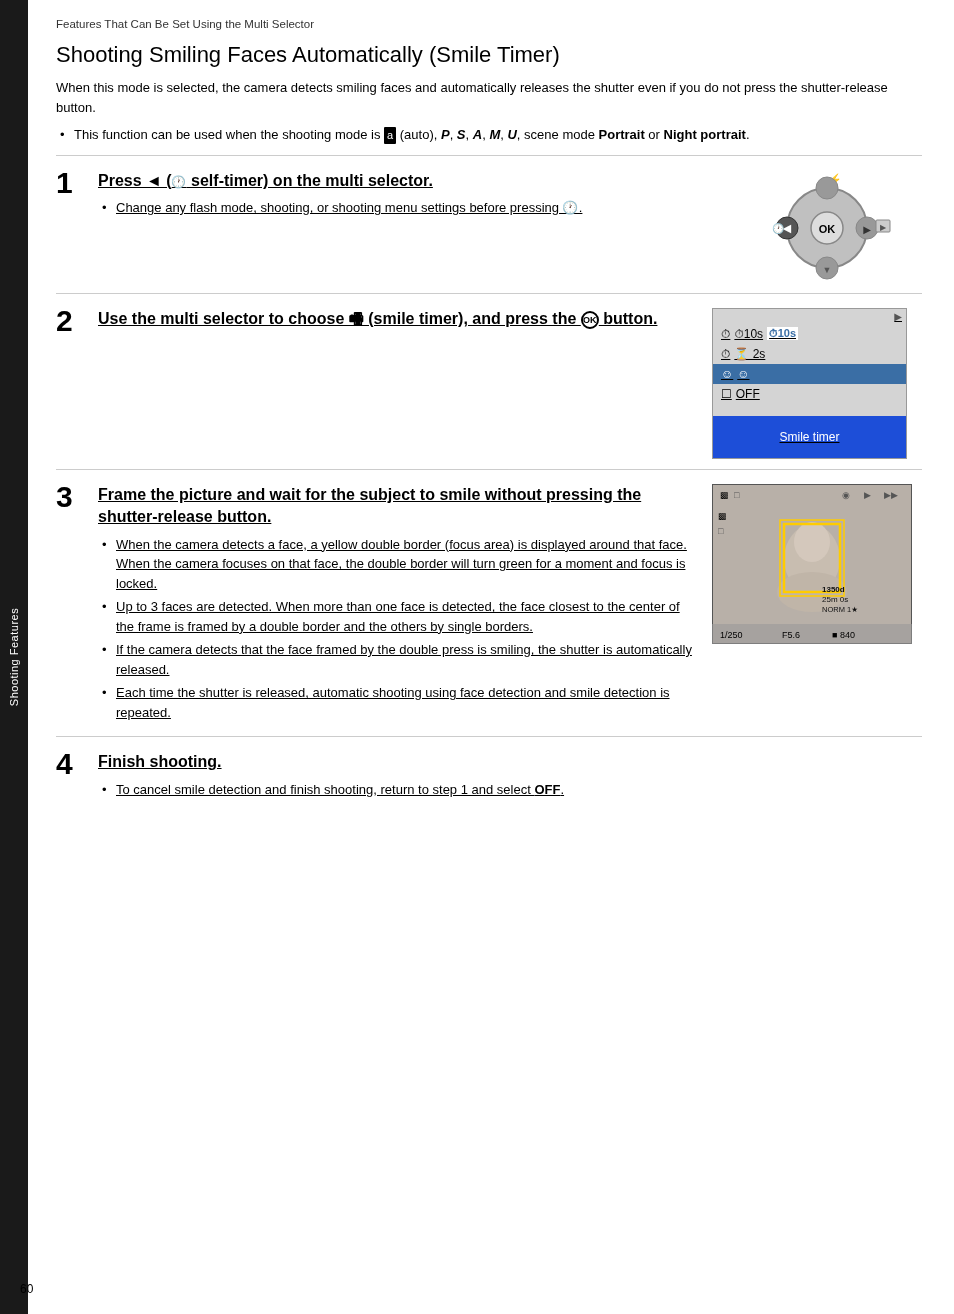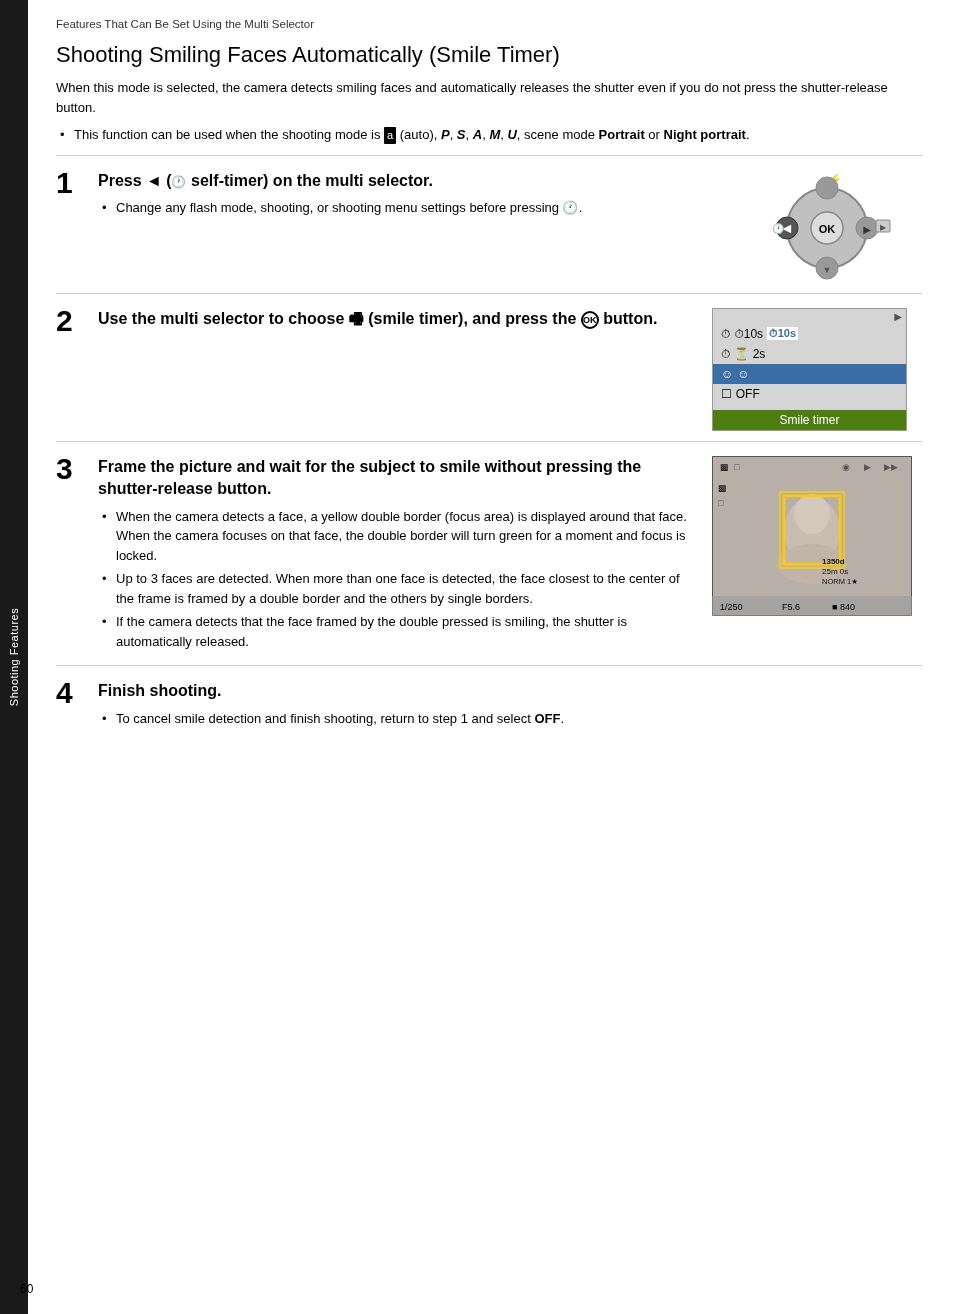--- a/index.html
+++ b/index.html
@@ -101,20 +101,21 @@
       font-weight: bold;
       min-width: 36px;
       line-height: 1;
       margin-top: -2px;
       flex-shrink: 0;
     }
 
     .step-body {
       flex: 1;
       padding-left: 6px;
+      text-decoration: underline;
     }
 
     .step-header {
       font-size: 16px;
       font-weight: bold;
       line-height: 1.4;
       margin-bottom: 6px;
     }
 
     .step-content-row {
@@ -218,26 +219,26 @@
       align-items: center;
       padding: 3px 8px;
       gap: 4px;
       font-size: 12px;
     }
     .timer-row.active {
       background: #3a6ea5;
       color: white;
     }
     .smile-timer-footer {
-      background: #4d7c0f;
+      background: #1d4ed8;
       color: white;
       text-align: center;
-      padding: 3px;
+      padding: 14px;
       font-size: 12px;
-      margin-top: 6px;
+      margin-top: 12px;
     }
   </style>
 </head>
 <body>
 
 <div class="page-wrapper">
 
   <div class="sidebar">
     <span class="sidebar-text">Shooting Features</span>
   </div>
@@ -341,21 +342,22 @@
 
     <div class="step-section">
       <div class="step-number">3</div>
       <div class="step-body">
         <div class="step-content-row">
           <div class="step-text-col">
             <div class="step-header">Frame the picture and wait for the subject to smile without pressing the shutter-release button.</div>
             <ul class="sub-bullets">
               <li>When the camera detects a face, a yellow double border (focus area) is displayed around that face. When the camera focuses on that face, the double border will turn green for a moment and focus is locked.</li>
               <li>Up to 3 faces are detected. When more than one face is detected, the face closest to the center of the frame is framed by a double border and the others by single borders.</li>
-              <li>If the camera detects that the face framed by the double pressed is smiling, the shutter is automatically released.</li>
+              <li>If the camera detects that the face framed by the double press is smiling, the shutter is automatically released.</li>
+              <li>Each time the shutter is released, automatic shooting using face detection and smile detection is repeated.</li>
             </ul>
           </div>
           <div class="step-image-col">
             
             <svg width="200" height="160" viewBox="0 0 200 160">
 
               <rect width="200" height="160" fill="#b8b0a8" stroke="#555" stroke-width="2"></rect>
 
               <text x="8" y="14" font-size="9" fill="#000">▩</text>
               <text x="22" y="14" font-size="9" fill="#555">□</text>

